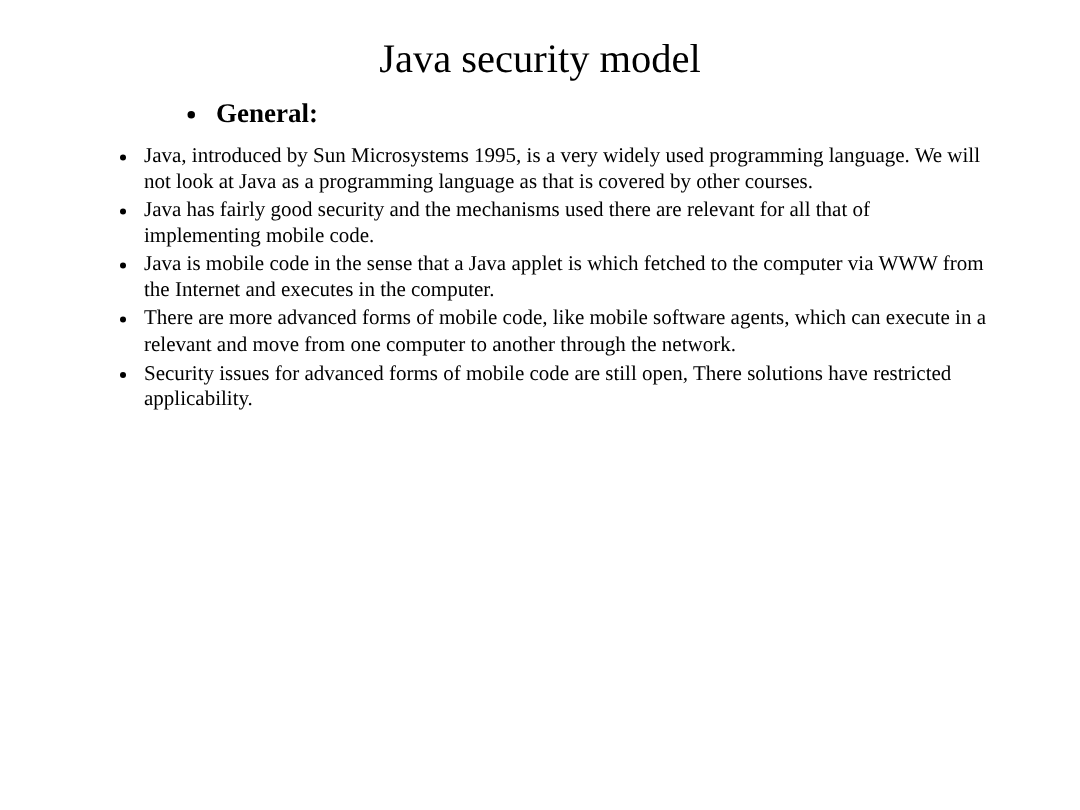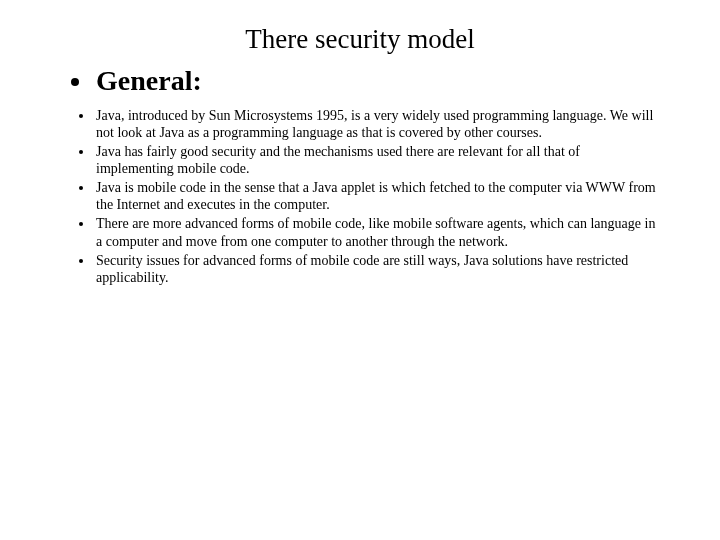--- a/index.html
+++ b/index.html
@@ -22,47 +22,48 @@
     font-size: 27px;
     font-weight: normal;
     margin: 0 0 10px 0;
   }
   .heading-list {
     list-style: disc;
     margin: 0 0 10px 0;
     padding-left: 34px;
   }
   .heading-list li {
-    font-size: 28px;
+    font-size: 18px;
     font-weight: bold;
     padding-left: 2px;
     margin-bottom: 4px;
+    margin-left: 48px;
   }
   .body-list {
     list-style: disc;
     margin: 0;
     padding-left: 34px;
   }
   .body-list li {
     font-size: 14px;
     line-height: 1.22;
     padding-left: 2px;
     margin-bottom: 2px;
   }
 </style>
 </head>
 <body>
 
 <div class="slide">
-  <h1 class="title">There security model</h1>
+  <h1 class="title">Java security model</h1>
 
   <ul class="heading-list">
     <li>General:</li>
   </ul>
 
   <ul class="body-list">
     <li>Java, introduced by Sun Microsystems 1995, is a very widely used programming language. We will not look at Java as a programming language as that is covered by other courses.</li>
     <li>Java has fairly good security and the mechanisms used there are relevant for all that of implementing mobile code.</li>
     <li>Java is mobile code in the sense that a Java applet is which fetched to the computer via WWW from the Internet and executes in the computer.</li>
-    <li>There are more advanced forms of mobile code, like mobile software agents, which can language in a computer and move from one computer to another through the network.</li>
-    <li>Security issues for advanced forms of mobile code are still ways, Java solutions have restricted applicability.</li>
+    <li>There are more advanced forms of mobile code, like mobile software agents, which can execute in a relevant and move from one computer to another through the network.</li>
+    <li>Security issues for advanced forms of mobile code are still open, There solutions have restricted applicability.</li>
   </ul>
 </div>
 
 </body></html>

